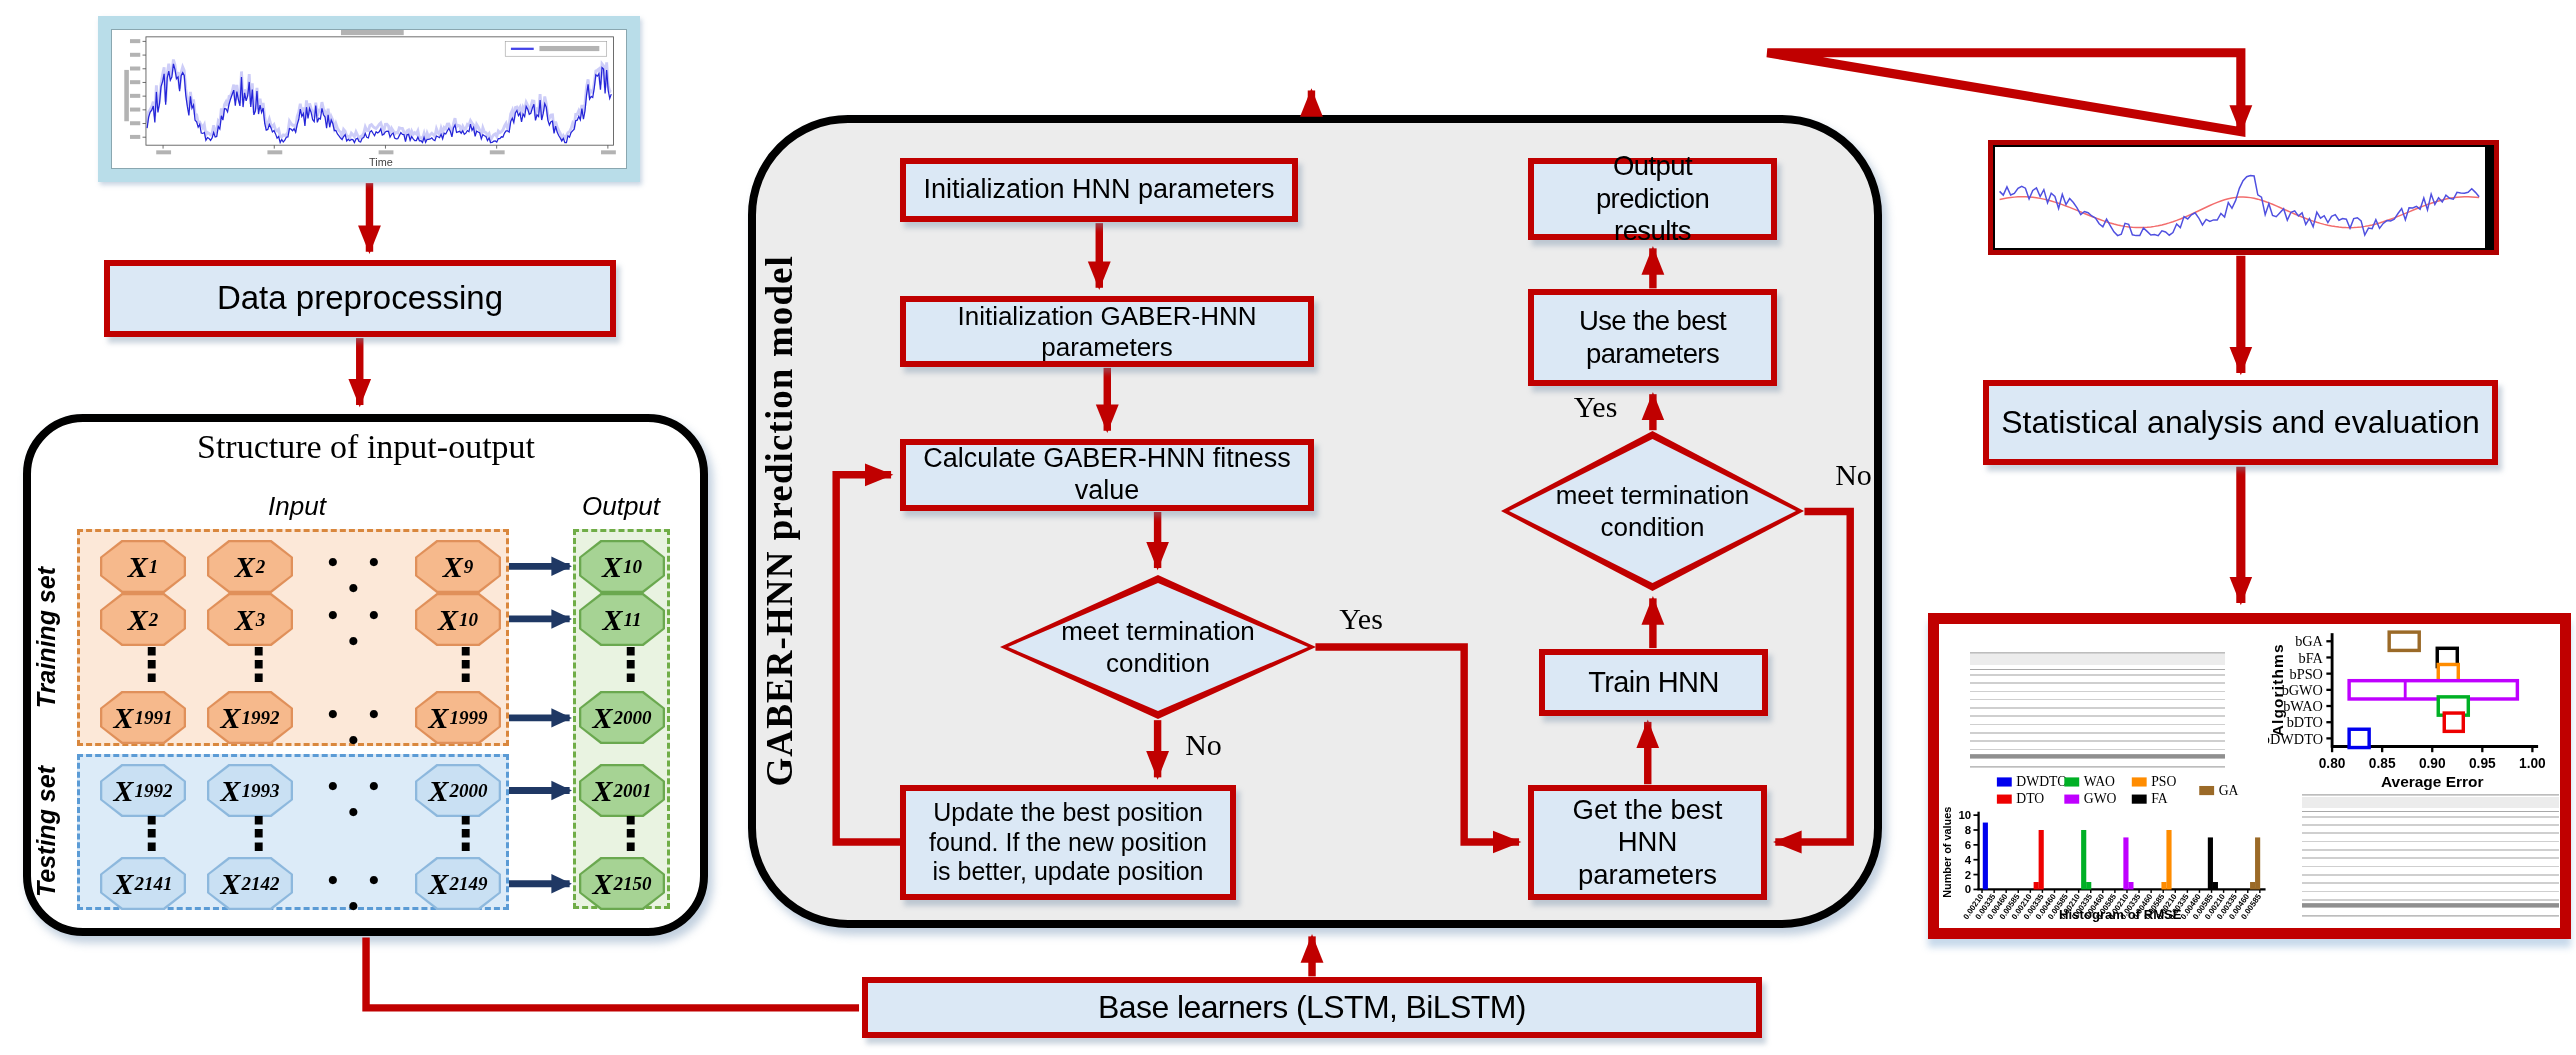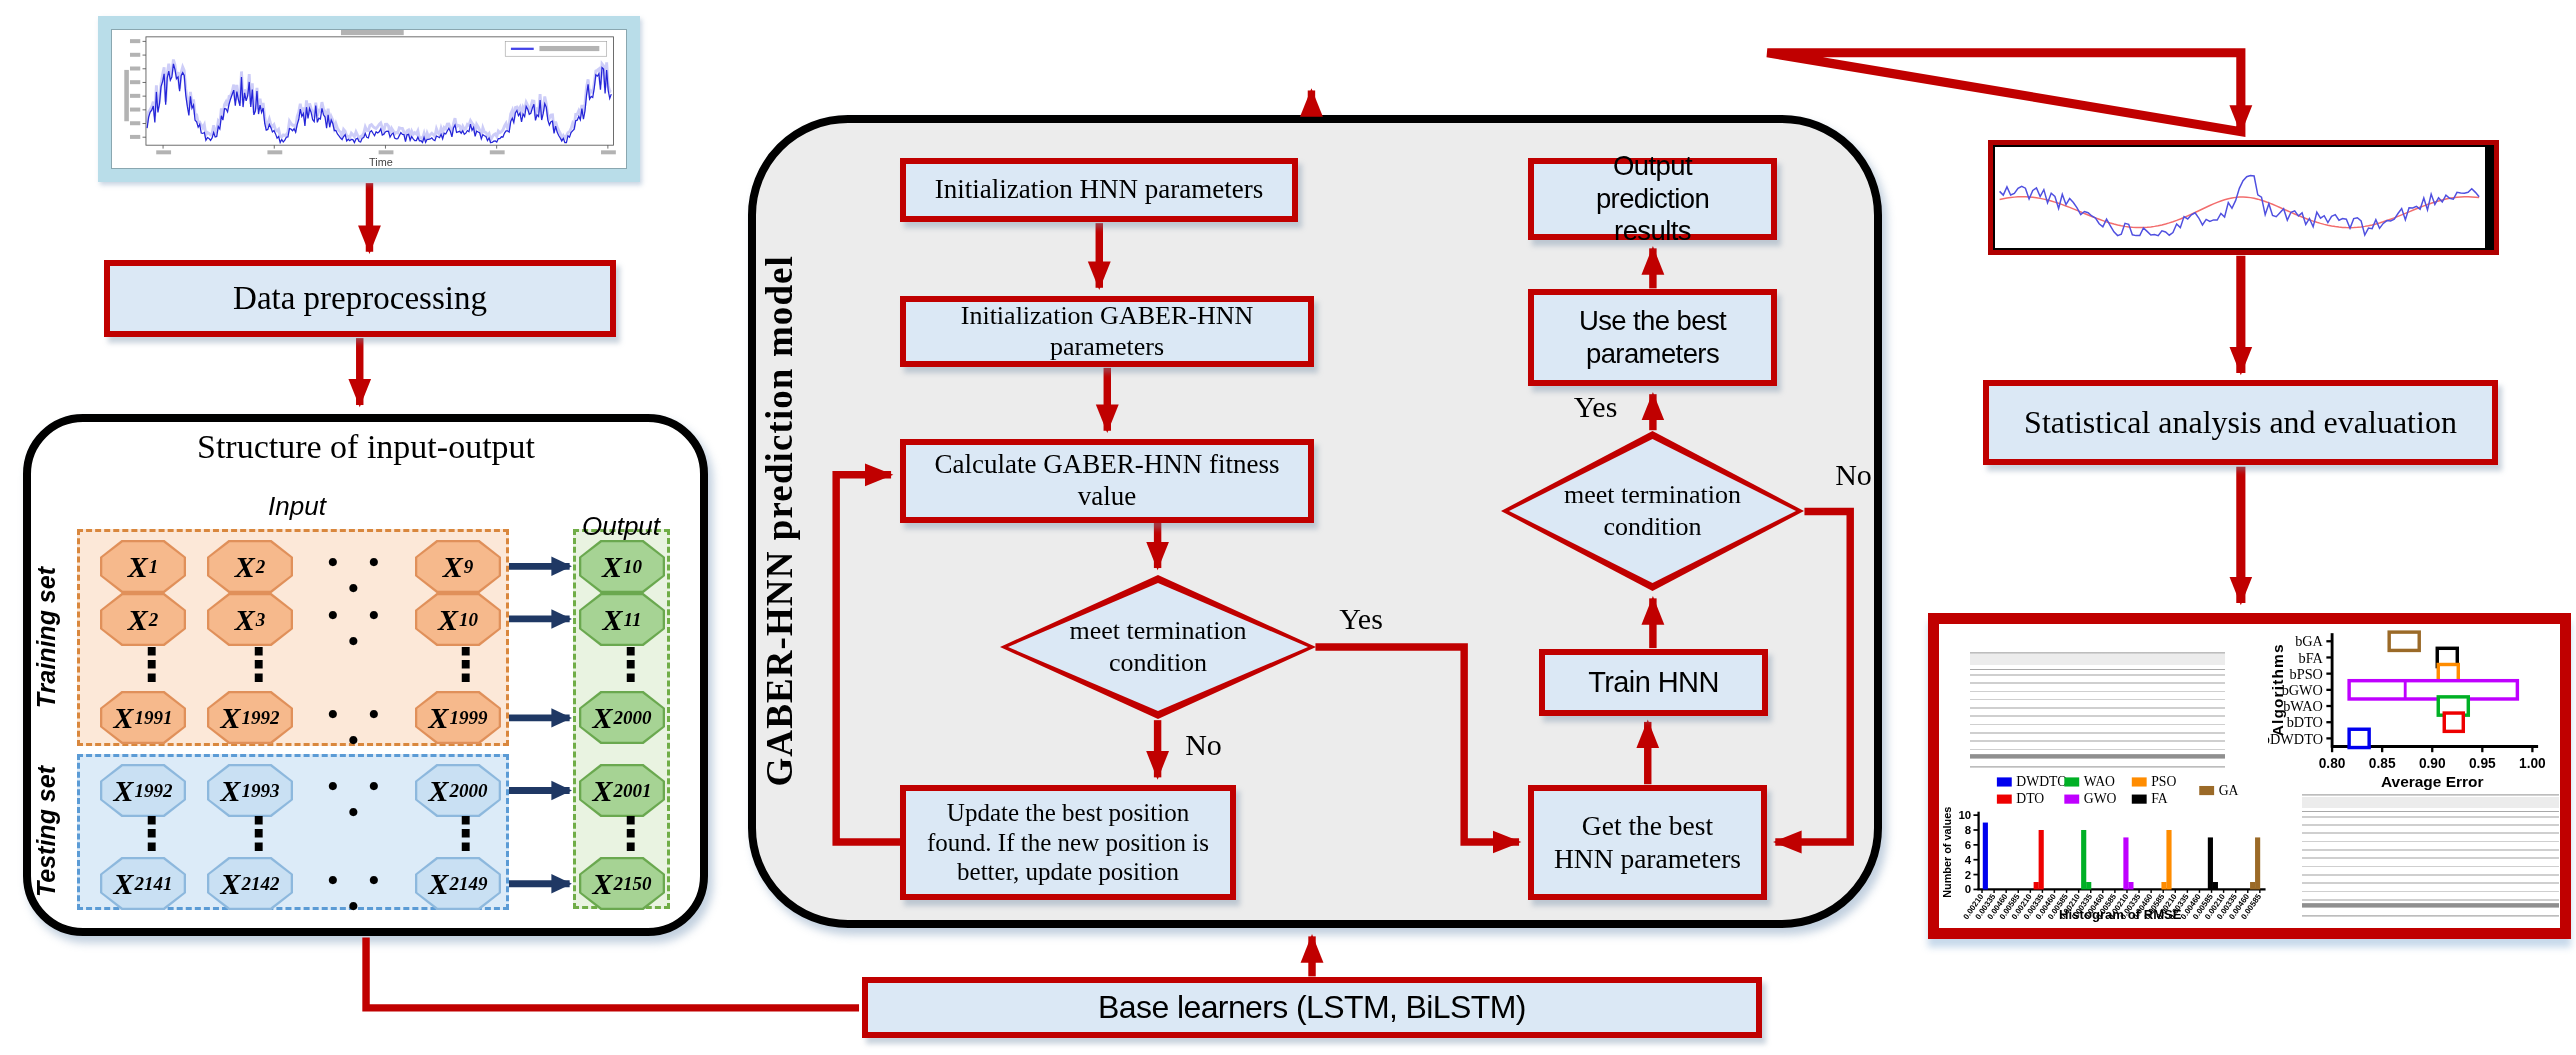--- a/index.html
+++ b/index.html
@@ -6,21 +6,21 @@
   .canvas{position:relative;width:2576px;height:1056px;background:#fff;overflow:hidden;
           font-family:"Liberation Serif",serif;color:#000;}
   svg{display:block;}
   #connectors{position:absolute;left:0;top:0;z-index:3;}
 
   
   .fbox{position:absolute;box-sizing:border-box;background:#dbe8f5;border:6.3px solid #c00000;
         display:flex;align-items:center;justify-content:center;text-align:center;z-index:6;
         box-shadow:4px 5.7px 5.1px rgba(120,145,170,.40);line-height:1.18;}
   .sans{font-family:"Liberation Sans",sans-serif;letter-spacing:-0.6px;}
-  .serif{font-family:Liberation Serif, serif;}
+  .serif{font-family:Liberation Sans, sans-serif;}
 
   
   .rcontainer{position:absolute;box-sizing:border-box;border:8.6px solid #000;z-index:2;
               box-shadow:4.6px 6.9px 8px rgba(120,150,185,.45);}
   #structure-box{left:23px;top:414px;width:685px;height:522px;border-radius:60px;background:#fff;}
   #model-box{left:748px;top:115px;width:1134px;height:813px;border-radius:100px;background:#ececec;}
 
   
   .diamond{position:absolute;z-index:6;}
   .d-b{position:absolute;inset:0;clip-path:polygon(50% 0,100% 50%,50% 100%,0 50%);background:#c00000;}
@@ -168,21 +168,21 @@
     </div>
   </div>
 
   <div class="fbox serif" id="preprocess-box" style="left:104px;top:260px;width:512px;height:77px;font-size:33px;">
     <span>Data preprocessing</span>
   </div>
 
   <div class="rcontainer" id="structure-box"></div>
   <div class="flabel serif" style="left:137px;top:428px;width:458px;font-size:34px;z-index:6;">Structure of input-output</div>
   <div class="iolabel" style="left:240px;top:491px;width:114px;">Input</div>
-  <div class="iolabel" style="left:575px;top:491px;width:92px;margin-top:20px;">Output</div>
+  <div class="iolabel" style="left:575px;top:491px;width:92px;">Output</div>
 
   <div class="region" id="train-region"></div>
   <div class="region" id="test-region"></div>
   <div class="region" id="out-region"></div>
 
   <div class="vlabel" style="left:27.5px;top:529px;width:38px;height:217px;">
     <span>Training set</span>
     </div>
   <div class="vlabel" style="left:27.5px;top:749px;width:38px;height:165px;">
     <span>Testing set</span>
@@ -355,21 +355,21 @@
     </div>
 
   <div class="fbox serif" style="left:900px;top:158px;width:398px;height:64px;font-size:27px;">
     <span>Initialization HNN parameters</span>
     </div>
 
   <div class="fbox serif" style="left:900px;top:296px;width:414px;height:71px;font-size:26px;">
     <span>Initialization GABER-HNN parameters</span>
     </div>
 
-  <div class="fbox serif" style="left:900px;top:439px;width:414px;height:84px;font-size:27px;">
+  <div class="fbox serif" style="left:900px;top:439px;width:414px;height:72px;font-size:27px;">
     <span>Calculate GABER-HNN fitness value</span>
     </div>
 
   <div class="diamond" style="left:1000px;top:575px;width:316px;height:144px;">
     <div class="d-b"></div>
     <div class="d-f serif" style="font-size:26px;padding:0 40px;">
       <span>meet termination condition</span>
       </div>
   </div>
 

